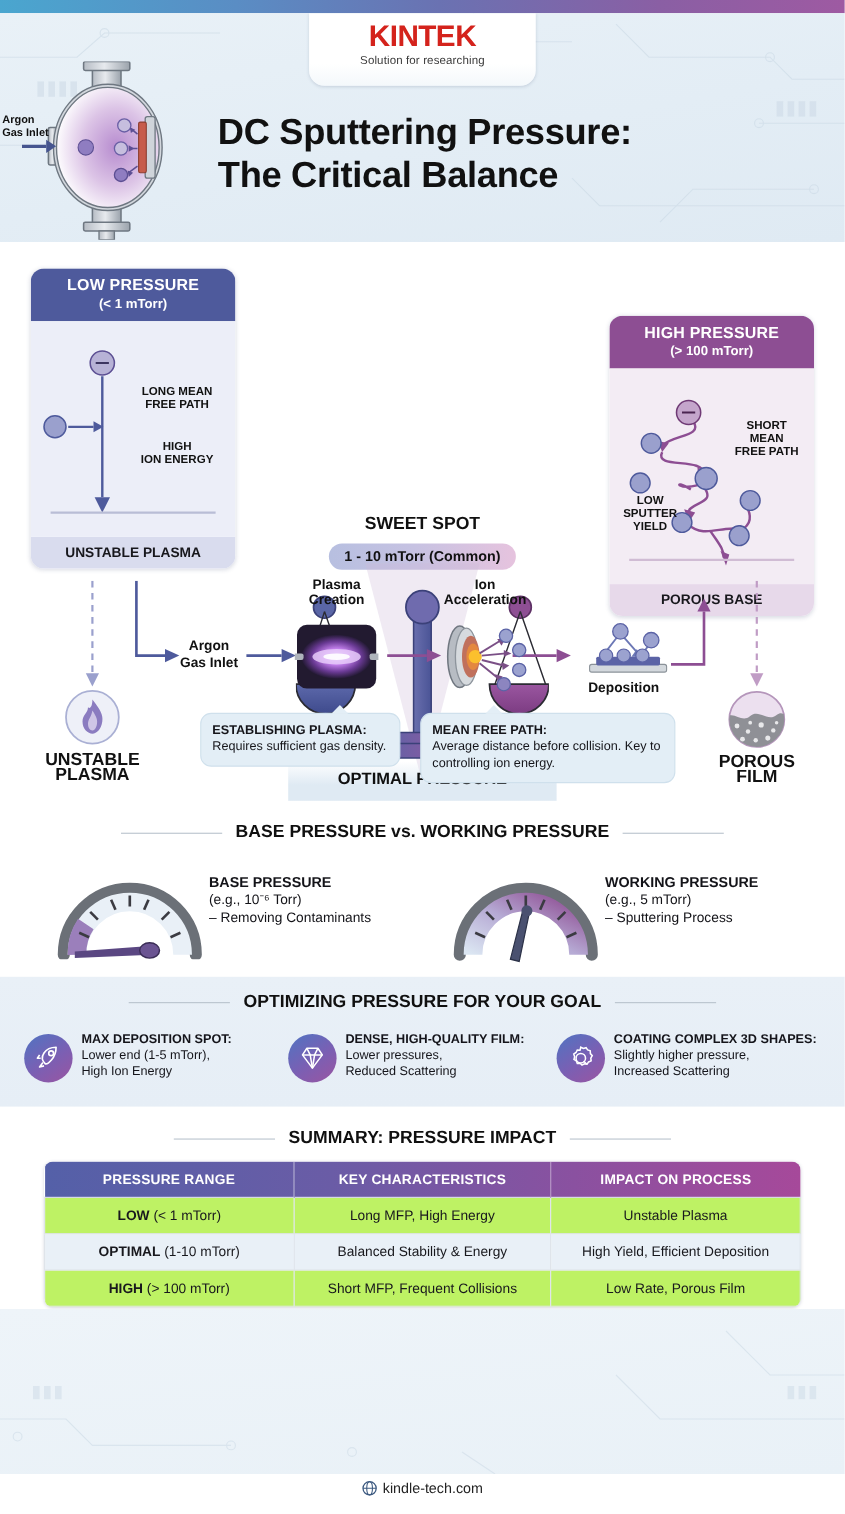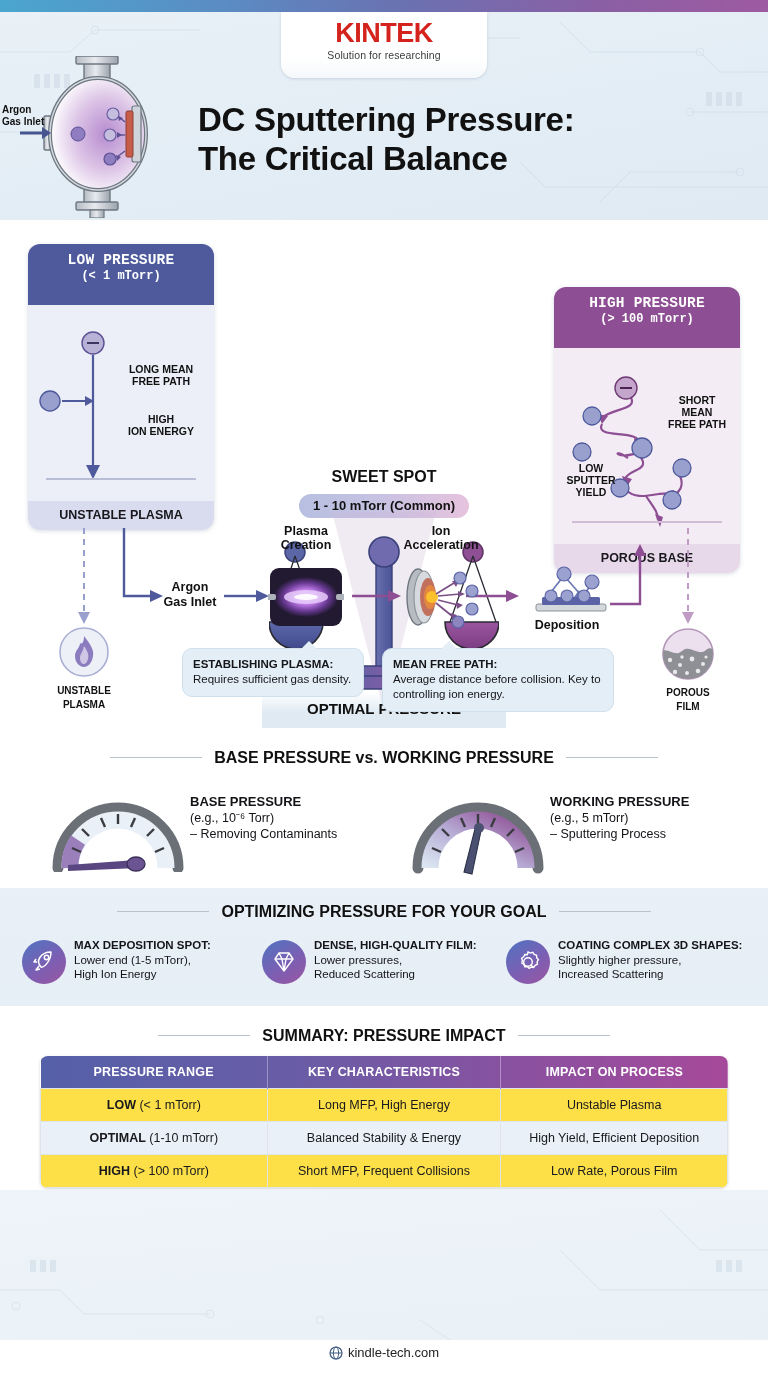--- a/index.html
+++ b/index.html
@@ -53,21 +53,21 @@
     font-size: 10px; font-weight: 700; line-height: 11.5px; color: #111; text-align: left;
   }
 
   
   .cards { position: absolute; top: 230px; left: 0; width: 768px; height: 300px; }
 
   .card { position: absolute; width: 186px; border-radius: 12px; overflow: hidden;
           box-shadow: 0 1px 4px rgba(70,80,120,.2); }
   .card-low  { left: 28px; top: 14px; }
   .card-high { left: 554px; top: 14px; margin-top: 43px; }
-  .card-head { padding: 8px 4px 22px; text-align: center; color: #fff; font-family: Liberation Mono, monospace; }
+  .card-head { padding: 8px 4px 9px; text-align: center; color: #fff; }
   .card-head .t1 { font-size: 14.5px; font-weight: 700; letter-spacing: .2px; }
   .card-head .t2 { font-size: 12px; font-weight: 700; margin-top: 1px; }
   .card-low .card-head  { background: #4e5a9c; }
   .card-high .card-head { background: #8d4e93; }
   .card-body { position: relative; height: 196px; }
   .card-low .card-body  { background: #eceef8; }
   .card-high .card-body { background: #f3ecf4; }
   .card-foot { text-align: center; font-size: 12.5px; font-weight: 700; padding: 7px 0 8px; color:#17171c; }
   .card-low .card-foot  { background: #d9dcee; }
   .card-high .card-foot { background: #e7d9ea; }
@@ -101,21 +101,21 @@
 
   .callout {
     position: absolute; background: #e3eef6; border: 1px solid #cfe0ec; border-radius: 10px;
     padding: 8px 10px 9px; font-size: 11.5px; line-height: 15px; color: #15151a;
   }
   .callout b { font-weight: 700; }
   .callout .nub { position: absolute; top: -8px; width: 16px; height: 8px;
                   background: #e3eef6; clip-path: polygon(50% 0, 100% 100%, 0 100%);
                   border-left: 1px solid #cfe0ec; border-right: 1px solid #cfe0ec; }
 
-  .endcap-label { position: absolute; font-size: 10px; font-weight: 700; text-align: center; line-height: 14px; color:#111; }
+  .endcap-label { position: absolute; font-size: 16px; font-weight: 700; text-align: center; line-height: 14px; color:#111; }
 
   
   .sec-head { position: absolute; left: 0; width: 768px; text-align: center; }
   .sec-head .txt { display:inline-block; font-size: 16px; font-weight: 700; color: #101010; padding: 0 12px; vertical-align: middle;}
   .sec-head .rule { display:inline-block; width: 92px; height: 1px; background: #b9c3cd; vertical-align: middle; }
 
   
   .gauges { position: absolute; top: 780px; left: 0; width: 768px; height: 100px; }
   .gauge-text { position: absolute; font-size: 12.5px; line-height: 16px; color: #131318; }
   .gauge-text .hd { font-weight: 700; font-size: 13px; }
@@ -132,21 +132,21 @@
 
   
   .tablewrap { position: absolute; top: 1056px; left: 40px; width: 688px;
                border-radius: 8px; overflow: hidden; box-shadow: 0 1px 3px rgba(60,70,100,.22); }
   table { border-collapse: collapse; width: 688px; }
   thead td { color: #fff; font-size: 12.5px; font-weight: 700; text-align: center; padding: 9px 4px; letter-spacing: .2px; }
   thead { background: linear-gradient(90deg,#5460a8 0%, #6a5ca6 38%, #8a51a0 70%, #a6499a 100%); }
   thead td { border-right: 1px solid rgba(255,255,255,.35); }
   thead td:last-child { border-right: none; }
   tbody td { font-size: 12.5px; text-align: center; padding: 9px 6px; color: #18181d;
-             border: 1px solid #dfe4ea; background: #fde047; }
+             border: 1px solid #dfe4ea; background: #bef264; }
   tbody tr.alt td { background: #e9f0f7; }
   tbody td b { font-weight: 700; }
 
   
   .ctaband { position: absolute; top: 1190px; left: 0; width: 768px; height: 150px;
              background: linear-gradient(175deg,#eef4f9 0%, #e9f1f7 100%); overflow:hidden; }
   .cta {
     position: absolute; top: 1203px; left: 36px; width: 696px; height: 124px; border-radius: 14px;
     background: linear-gradient(160deg,#3f8fc0 0%, #4a79bb 38%, #55599f 72%, #5c4f93 100%);
     color: #ffffff; text-align: center; padding-top: 13px;

